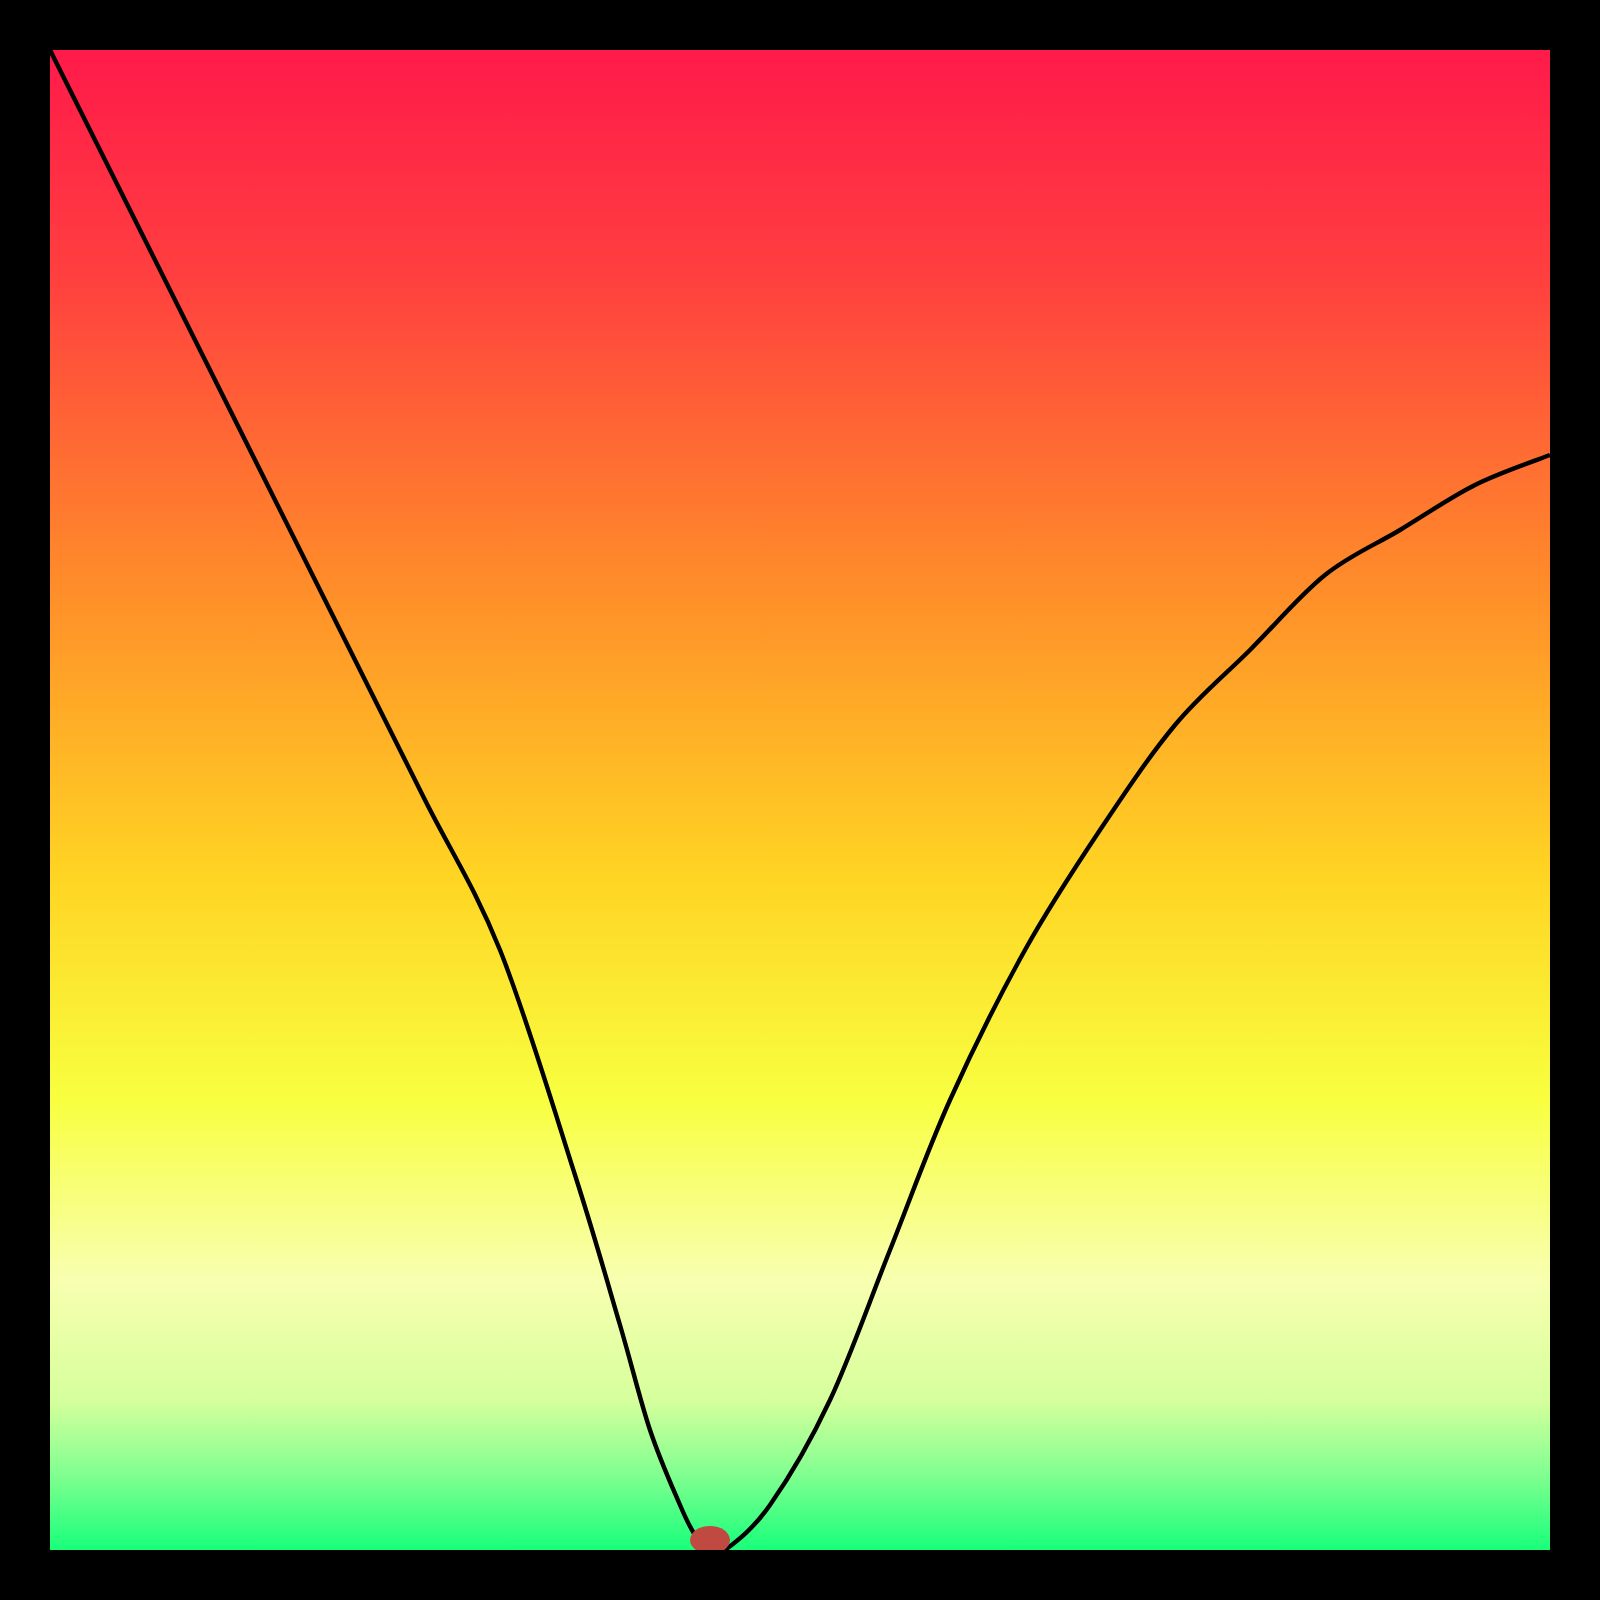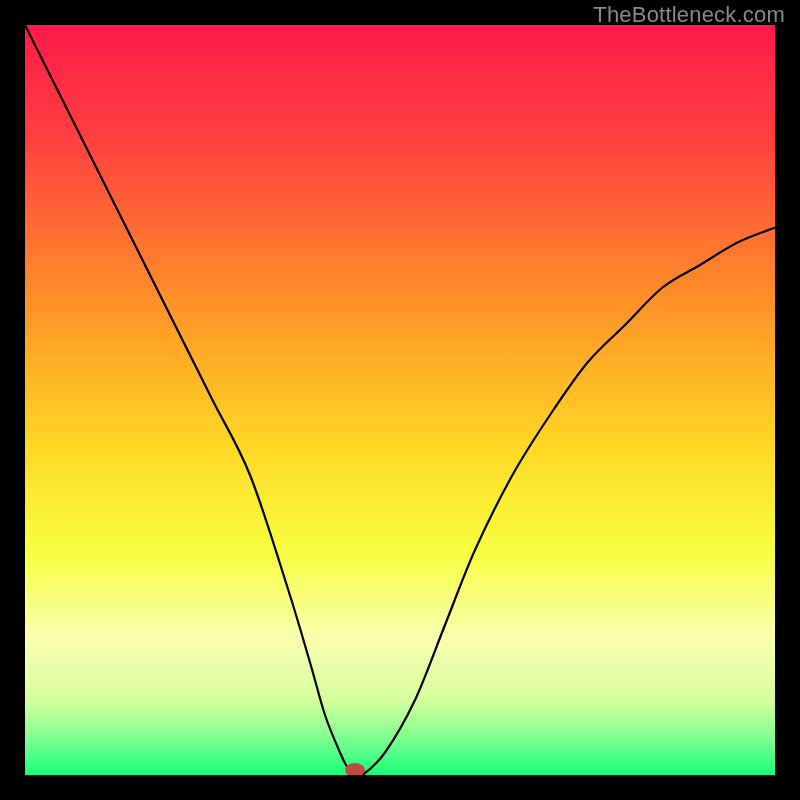--- a/index.html
+++ b/index.html
@@ -34,21 +34,20 @@
     font-weight: 500;
     letter-spacing: 0.2px;
     z-index: 10;
   }
   svg { display: block; }
 </style>
 </head>
 <body>
 
 <div class="frame">
-  <div class="watermark">TheBottleneck.com</div>
   <div class="plot-area">
     <svg id="chart-svg" width="750" height="750" viewBox="0 0 750 750" preserveAspectRatio="none">
         <defs>
           <linearGradient id="bg-grad" x1="0" y1="0" x2="0" y2="1">
             <stop offset="0%" stop-color="#ff1a4a"></stop>
             <stop offset="15%" stop-color="#ff3f3f"></stop>
             <stop offset="35%" stop-color="#ff8a2a"></stop>
             <stop offset="55.00000000000001%" stop-color="#ffd423"></stop>
             <stop offset="70%" stop-color="#f8ff40"></stop>
             <stop offset="82%" stop-color="#f8ffb0"></stop>

